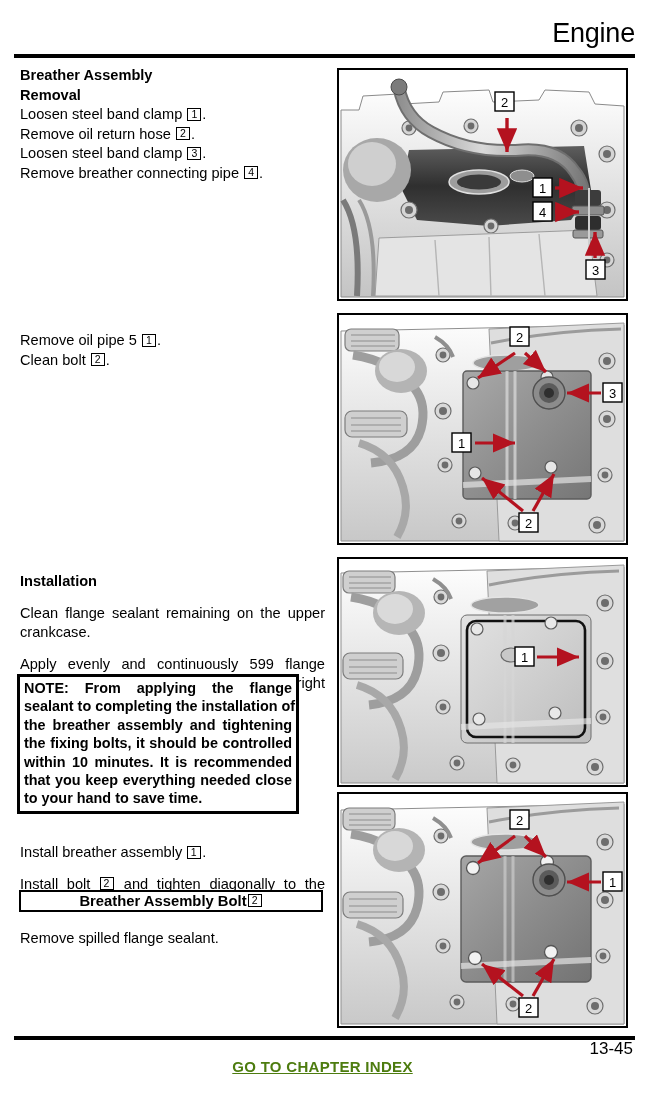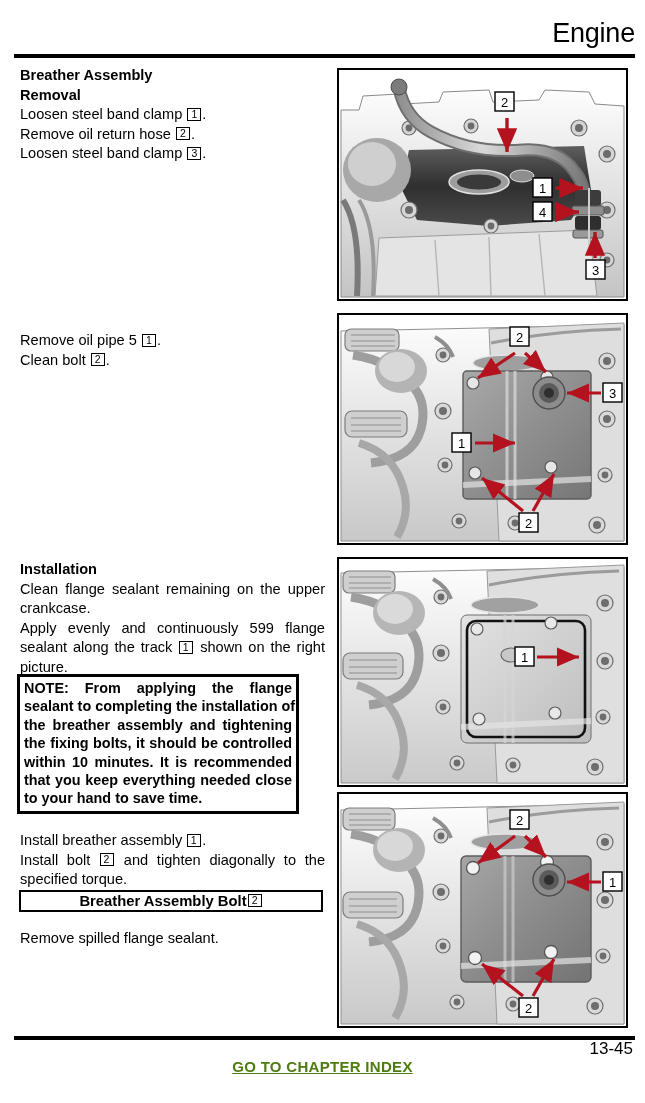--- a/index.html
+++ b/index.html
@@ -16,21 +16,21 @@
   #footer-rule{position:absolute;left:14px;right:10px;top:1036px;height:4px;background:#000;}
   #page-number{position:absolute;right:12px;top:1040px;font-size:17px;font-weight:400;line-height:1;}
   #chapter-index-link{position:absolute;left:0;right:0;top:1058px;text-align:center;
        font-size:15px;font-weight:bold;color:#4d7c0f;text-decoration:underline;letter-spacing:.3px;}
 
   
   .txt{position:absolute;left:20px;width:305px;font-size:14.6px;line-height:19.6px;}
   .txt p{margin:0;}
   .bold{font-weight:bold;}
   .just{text-align:justify;}
-  .just>p{text-align:justify;text-align-last:left;}
+  .just>p{text-align:justify;text-align-last:left;margin-top:12px;}
 
   
   .cb{display:inline-block;border:1px solid #000;background:#fff;
       font-size:10.5px;line-height:11px;padding:0 2.5px;margin:0 1px;
       vertical-align:1.5px;font-weight:normal;text-align:center;min-width:7px;}
 
   
   #note-box{position:absolute;left:17px;top:674px;width:282px;
             border:3px solid #000;background:#fff;padding:2px 4px 3px 4px;
             box-sizing:border-box;}
@@ -57,20 +57,21 @@
 
 <div id="header-title">Engine</div>
 <div id="header-rule"></div>
 
 <div class="txt" style="top:66px;">
   <p class="bold">Breather Assembly</p>
   <p class="bold">Removal</p>
   <p><span>Loosen steel band clamp </span><span class="cb">1</span><span>.</span></p>
   <p><span>Remove oil return hose </span><span class="cb">2</span><span>.</span></p>
   <p><span>Loosen steel band clamp </span><span class="cb">3</span><span>.</span></p>
+  <p><span>Remove breather connecting pipe </span><span class="cb">4</span><span>.</span></p>
 </div>
 
 <div class="txt" style="top:331px;">
   <p><span>Remove oil pipe 5 </span><span class="cb">1</span><span>.</span></p>
   <p><span>Clean bolt </span><span class="cb">2</span><span>.</span></p>
 </div>
 
 <div class="txt just" style="top:560px;">
   <p class="bold" style="text-align-last:left;">Installation</p>
   <p>Clean flange sealant remaining on the upper crankcase.</p>

